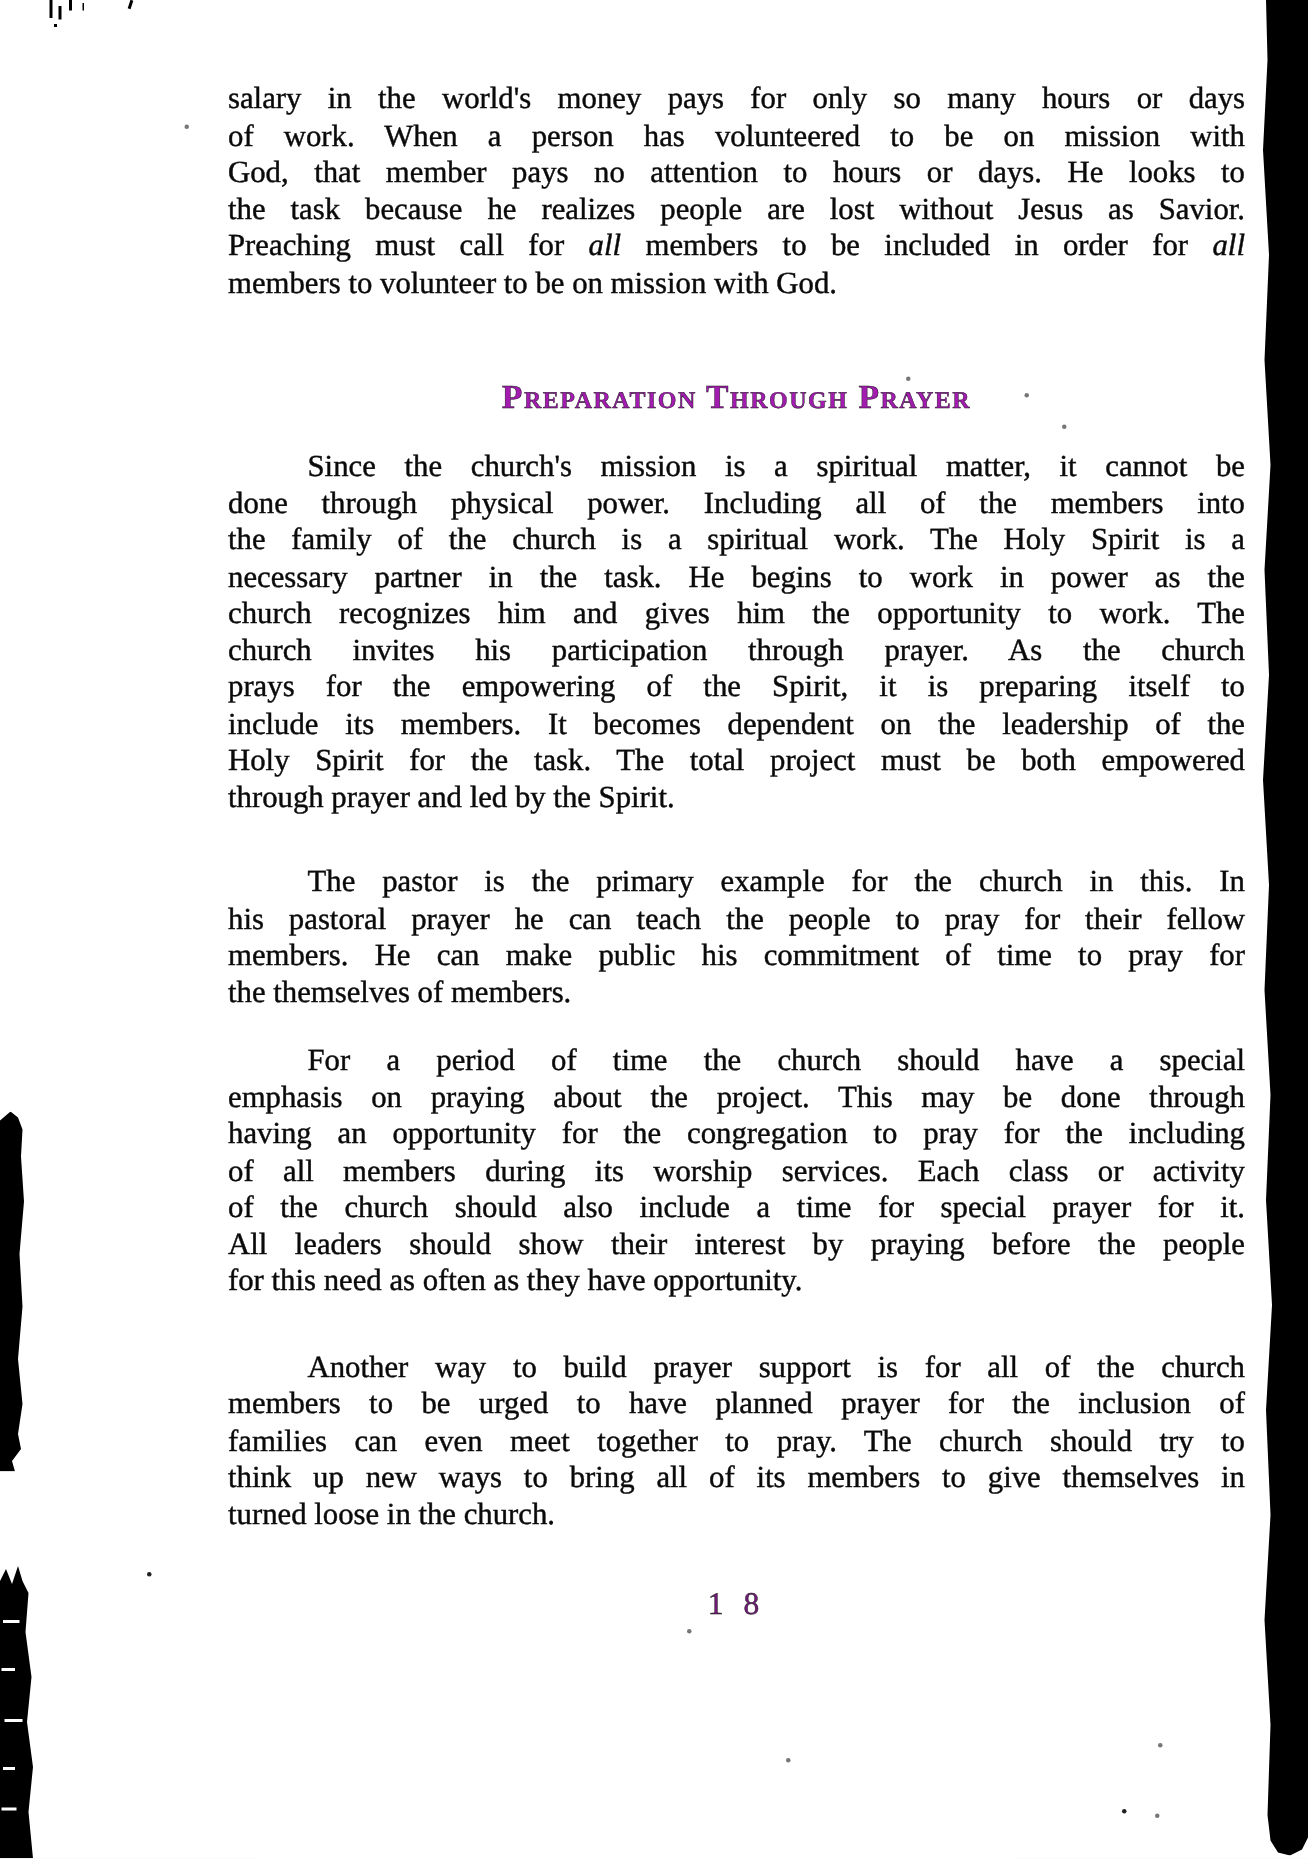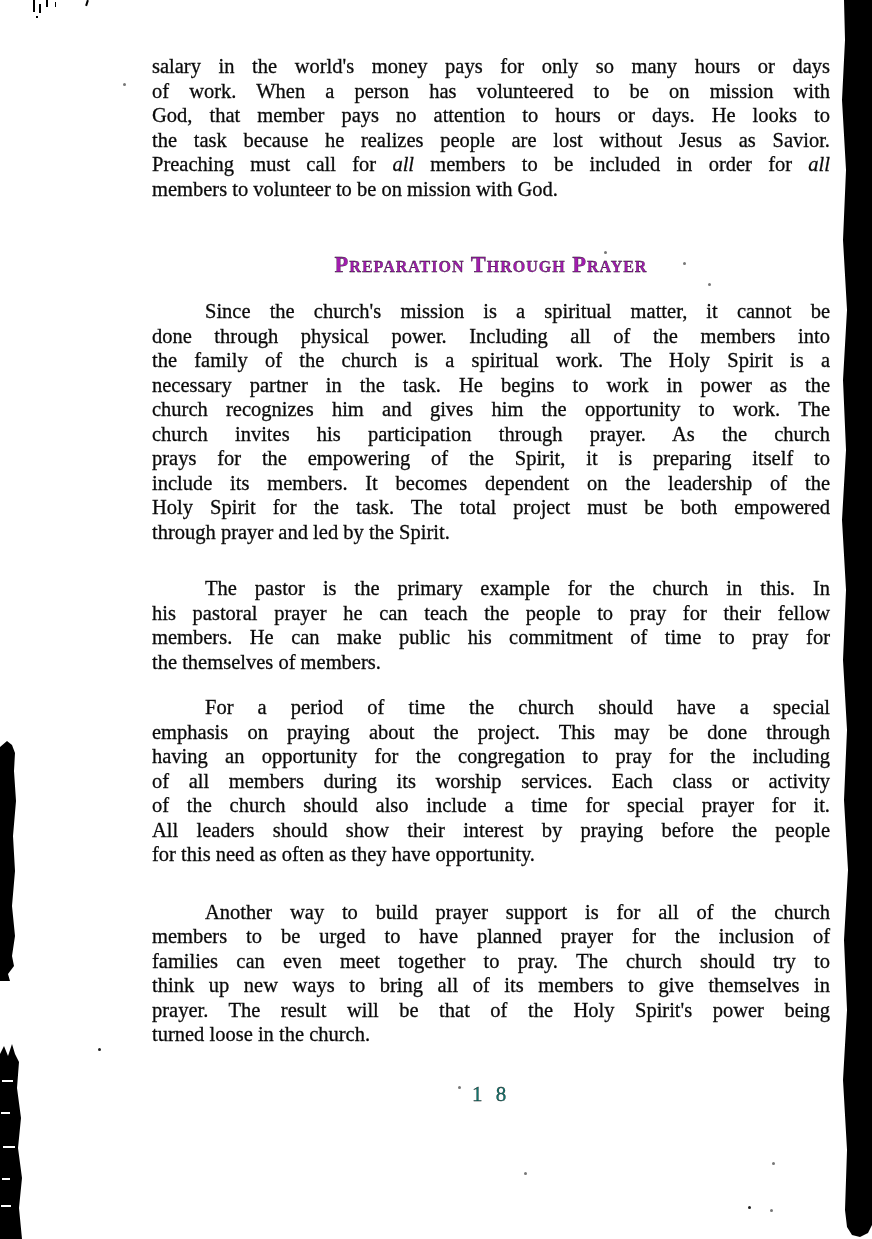--- a/index.html
+++ b/index.html
@@ -45,21 +45,21 @@
   }
   .gap-lg { margin-top: 32px; }
   .gap-md { margin-top: 21px; }
   .gap-lg2 { margin-top: 33px; }
 
   .page-number {
     margin-top: 35px;
     text-align: center;
     font-size: 21px;
     letter-spacing: 4px;
-    color: #0f766e;
+    color: #701a75;
   }
 
   
   .right-bar {
     position: absolute; left: 838px; top: 0; width: 34px; height: 1239px;
     background: #000;
     clip-path: polygon(
       6px 0, 34px 0, 34px 1225px, 30px 1233px, 22px 1237px, 14px 1235px,
       9px 1227px, 7px 1210px, 9px 1150px, 5px 1080px, 9px 1010px, 6px 940px,
       10px 870px, 6px 800px, 9px 730px, 5px 660px, 8px 590px, 4px 520px,
@@ -130,21 +130,20 @@
         <div class="line"><span>of all members during its worship services.  Each class or activity</span></div>
         <div class="line"><span>of the church should also include a time for special prayer for it.</span></div>
         <div class="line"><span>All leaders should show their interest by praying before the people</span></div>
         <div class="line last"><span>for this need as often as they have opportunity.</span></div>
       </div>
     <div class="para indented gap-lg2">
         <div class="line first"><span>Another way to build prayer support is for all of the church</span></div>
         <div class="line"><span>members to be urged to have planned prayer for the inclusion of</span></div>
         <div class="line"><span>families can even meet together to pray.  The church should try to</span></div>
         <div class="line"><span>think up new ways to bring all of its members to give themselves in</span></div>
-        <div class="line"><span>prayer.  The result will be that of the Holy Spirit's power being</span></div>
         <div class="line last"><span>turned loose in the church.</span></div>
       </div>
 
     <div class="page-number">1 8</div>
   </div>
 
   <div class="right-bar"></div>
   <div class="left-blob-a"></div>
   <div class="left-blob-b">
   </div>

